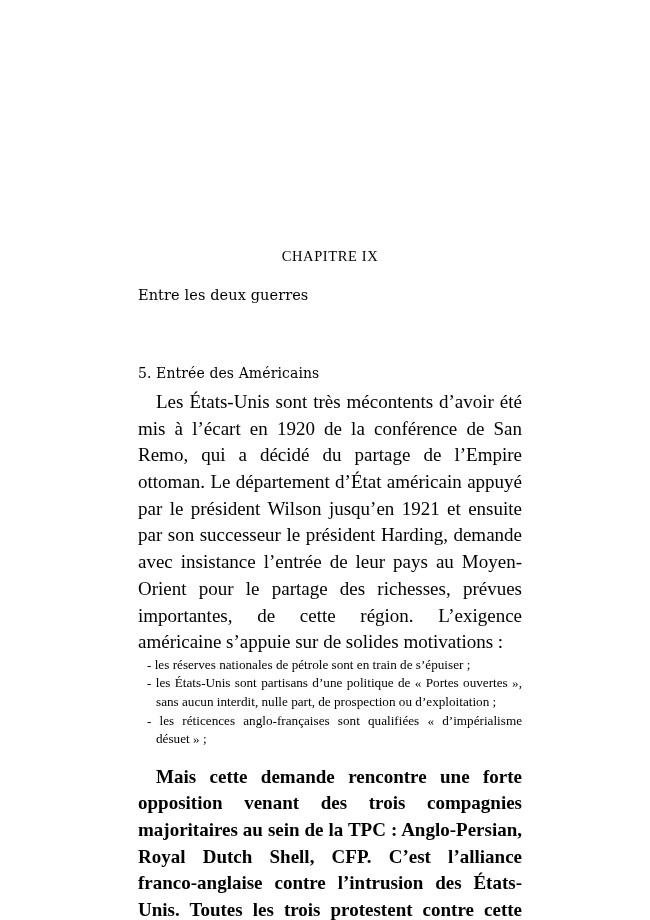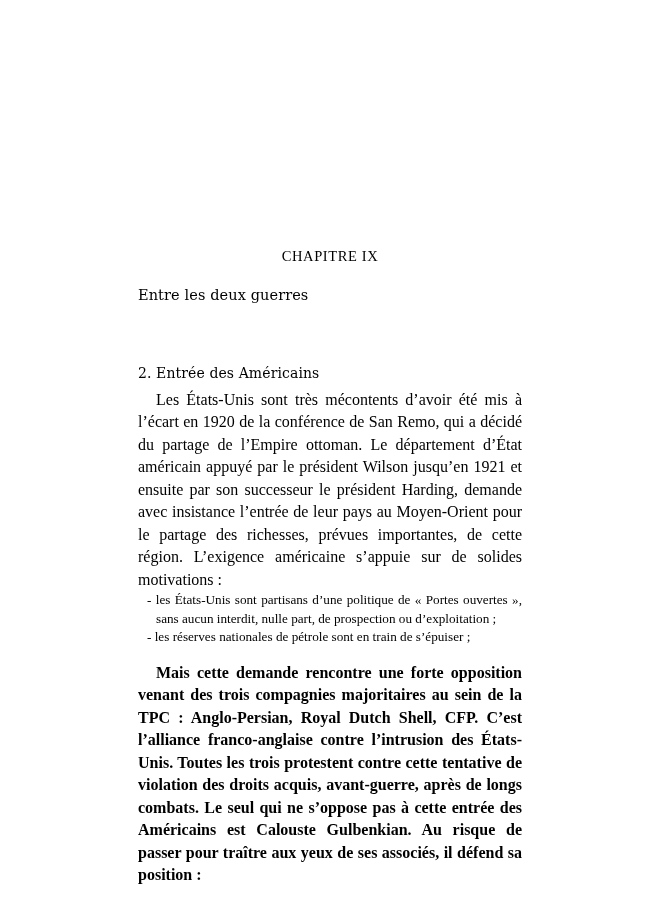--- a/index.html
+++ b/index.html
@@ -42,21 +42,21 @@
     letter-spacing: 0.1px;
   }
   .section-title {
     margin-top: 62px;
     font-size: 14px;
     font-family: "DejaVu Serif", serif;
     letter-spacing: 0.1px;
   }
   p.body-text {
     margin: 0;
-    font-size: 16px;
+    font-size: 19px;
     line-height: 1.405;
     text-align: justify;
     text-justify: inter-word;
     hyphens: none;
   }
   p.first {
     margin-top: 8px;
     text-indent: 18px;
   }
   p.para-indent {
@@ -82,27 +82,28 @@
 </head>
 <body>
 
 <div class="page">
   <div class="content">
 
     <div class="chapter-number">CHAPITRE IX</div>
 
     <div class="chapter-title">Entre les deux guerres</div>
 
-    <div class="section-title">2. Entrée des Américains</div>
+    <div class="section-title">5. Entrée des Américains</div>
 
     <p class="body-text first">Les États-Unis sont très mécontents d’avoir été mis à l’écart en 1920 de la conférence de San Remo, qui a décidé du partage de l’Empire ottoman. Le département d’État américain appuyé par le président Wilson jusqu’en 1921 et ensuite par son successeur le président Harding, demande avec insistance l’entrée de leur pays au Moyen-Orient pour le partage des richesses, prévues importantes, de cette région. L’exigence américaine s’appuie sur de solides motivations :</p>
 
     <ul class="dash-list">
+      <li>- les réserves nationales de pétrole sont en train de s’épuiser ;</li>
       <li>- les États-Unis sont partisans d’une politique de « Portes ouvertes », sans aucun interdit, nulle part, de prospection ou d’exploitation ;</li>
-      <li>- les réserves nationales de pétrole sont en train de s’épuiser ;</li>
+      <li>- les réticences anglo-françaises sont qualifiées « d’impérialisme désuet » ;</li>
     </ul>
 
     <div class="spacer-para"></div>
 
     <p class="body-text para-indent">Mais cette demande rencontre une forte opposition venant des trois compagnies majoritaires au sein de la TPC : Anglo-Persian, Royal Dutch Shell, CFP. C’est l’alliance franco-anglaise contre l’intrusion des États-Unis. Toutes les trois protestent contre cette tentative de violation des droits acquis, avant-guerre, après de longs combats. Le seul qui ne s’oppose pas à cette entrée des Américains est Calouste Gulbenkian. Au risque de passer pour traître aux yeux de ses associés, il défend sa position :</p>
 
   </div>
 </div>
 
 </body></html>

